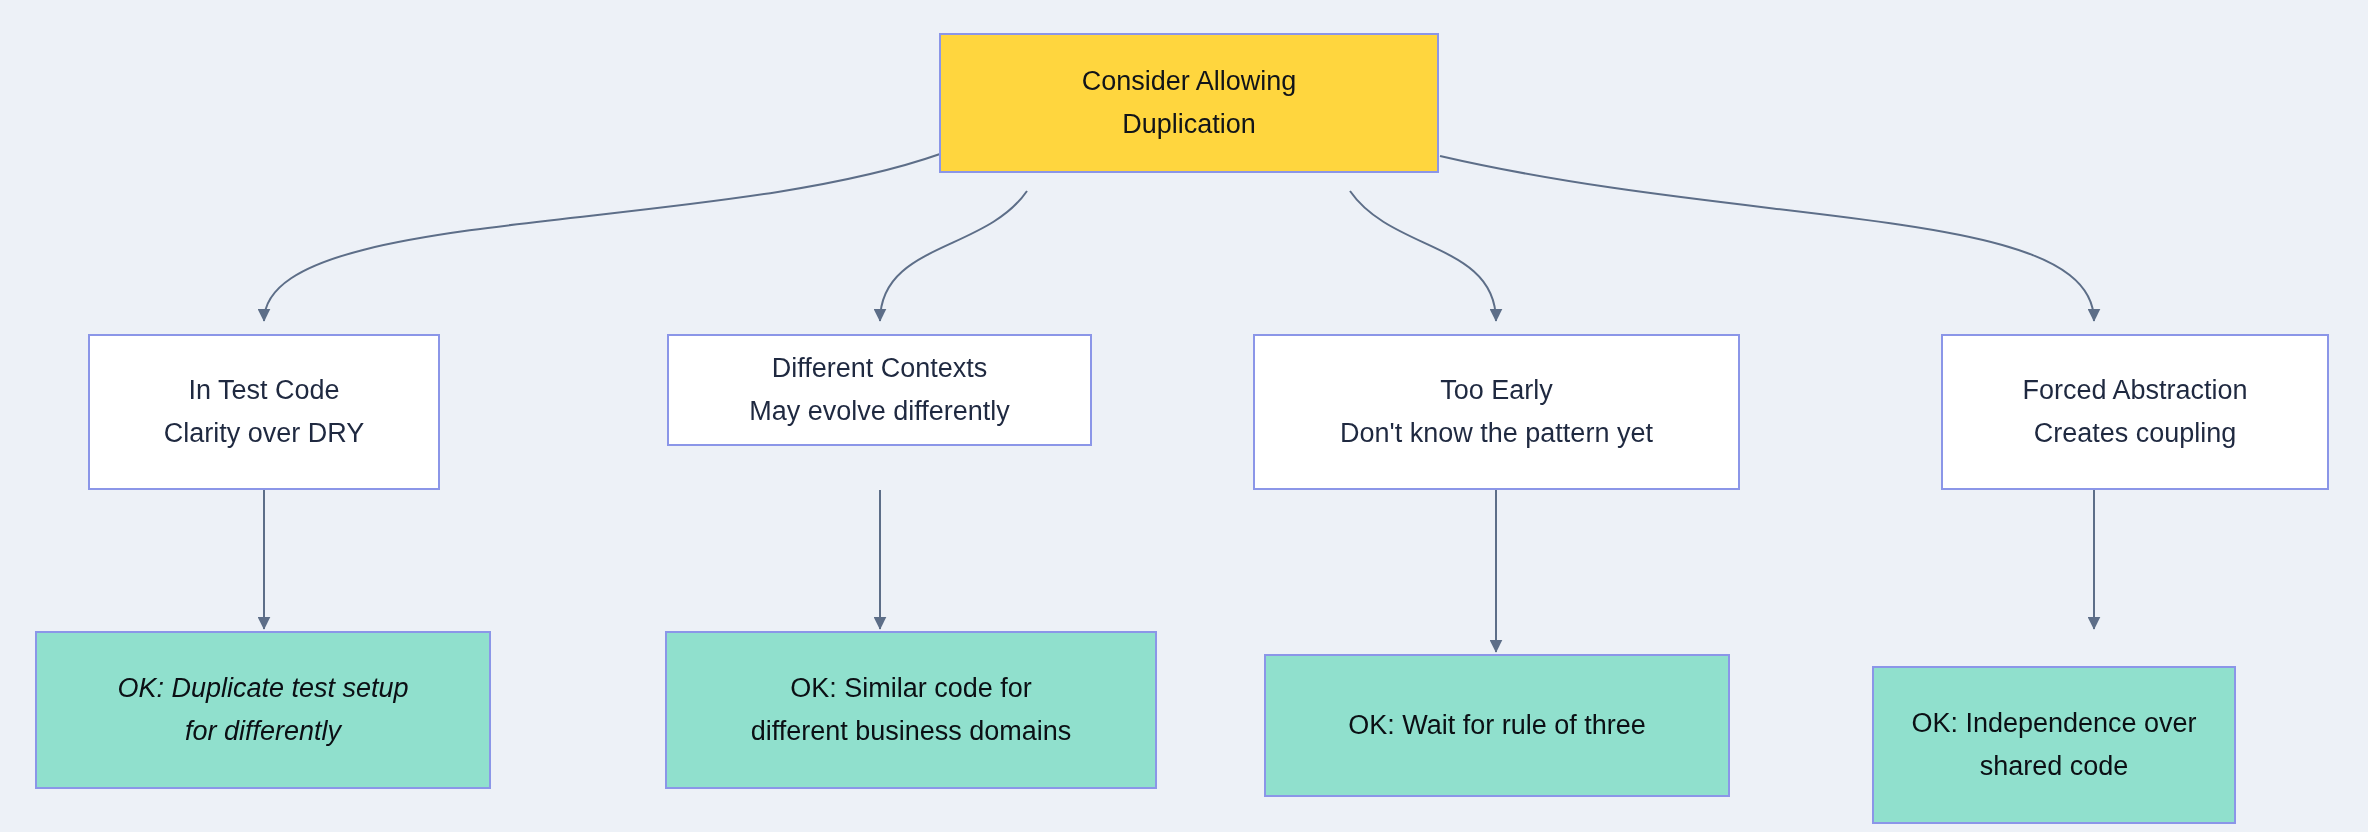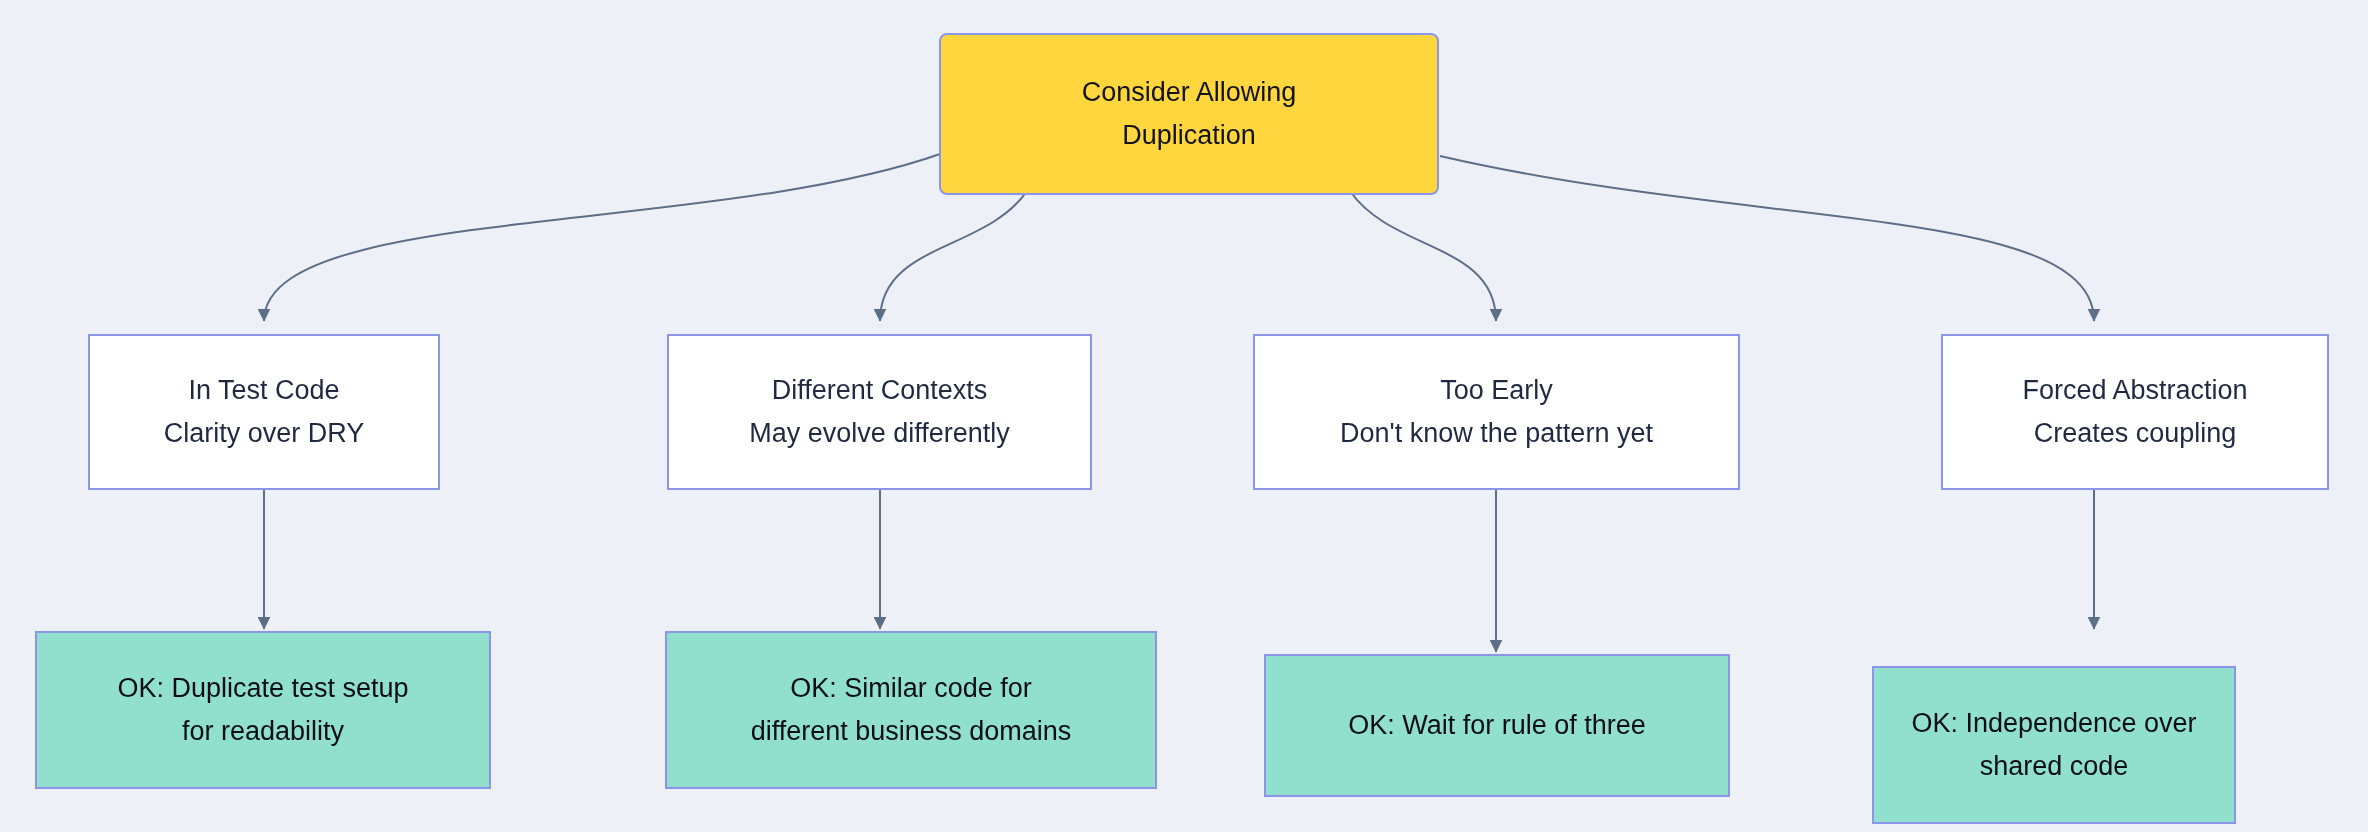--- a/index.html
+++ b/index.html
@@ -32,38 +32,37 @@
     display: flex;
     flex-direction: column;
     align-items: center;
     justify-content: center;
     text-align: center;
     font-size: 27px;
     line-height: 43px;
   }
   .node span { display: block; white-space: nowrap; }
   .node-root {
-    left: 939px; top: 33px; width: 500px; height: 162px;
+    left: 939px; top: 33px; width: 500px; height: 140px;
     background: var(--root-fill, #ffd63e);
     color: var(--root-text, #111419);
-    border-radius: 8px;
   }
   .node-branch {
     background: var(--branch-fill, #ffffff);
     color: var(--branch-text, #1f2940);
   }
   .node-leaf {
     background: var(--leaf-fill, #90e0cd);
     color: var(--leaf-text, #0b0f14);
   }
   .node-b1 { left: 88px;   top: 334px; width: 352px; height: 156px; }
-  .node-b2 { left: 667px;  top: 334px; width: 425px; height: 156px; }
+  .node-b2 { left: 667px;  top: 334px; width: 425px; height: 112px; }
   .node-b3 { left: 1253px; top: 334px; width: 487px; height: 156px; text-align: right; }
   .node-b4 { left: 1900px; top: 334px; width: 388px; height: 156px; margin-left: 41px; }
-  .node-l1 { left: 35px;   top: 631px; width: 456px; height: 158px; }
+  .node-l1 { left: 35px;   top: 631px; width: 456px; height: 158px; font-style: italic; }
   .node-l2 { left: 633px;  top: 631px; width: 492px; height: 158px; margin-left: 32px; }
   .node-l3 { left: 1264px; top: 654px; width: 466px; height: 143px; }
   .node-l4 { left: 1872px; top: 666px; width: 364px; height: 158px; }
 </style>
 </head>
 <body>
 
 <div class="canvas">
 
   <svg class="edges-layer" width="2368" height="832" viewBox="0 0 2368 832" xmlns="http://www.w3.org/2000/svg">
@@ -99,21 +98,21 @@
     <span>Too Early</span>
     <span>Don't know the pattern yet</span>
   </div>
   <div class="node node-branch node-b4">
     <span>Forced Abstraction</span>
     <span>Creates coupling</span>
   </div>
 
   <div class="node node-leaf node-l1">
     <span>OK: Duplicate test setup</span>
-    <span>for readability</span>
+    <span>for differently</span>
   </div>
   <div class="node node-leaf node-l2">
     <span>OK: Similar code for</span>
     <span>different business domains</span>
   </div>
   <div class="node node-leaf node-l3">
     <span>OK: Wait for rule of three</span>
   </div>
   <div class="node node-leaf node-l4">
     <span>OK: Independence over</span>

